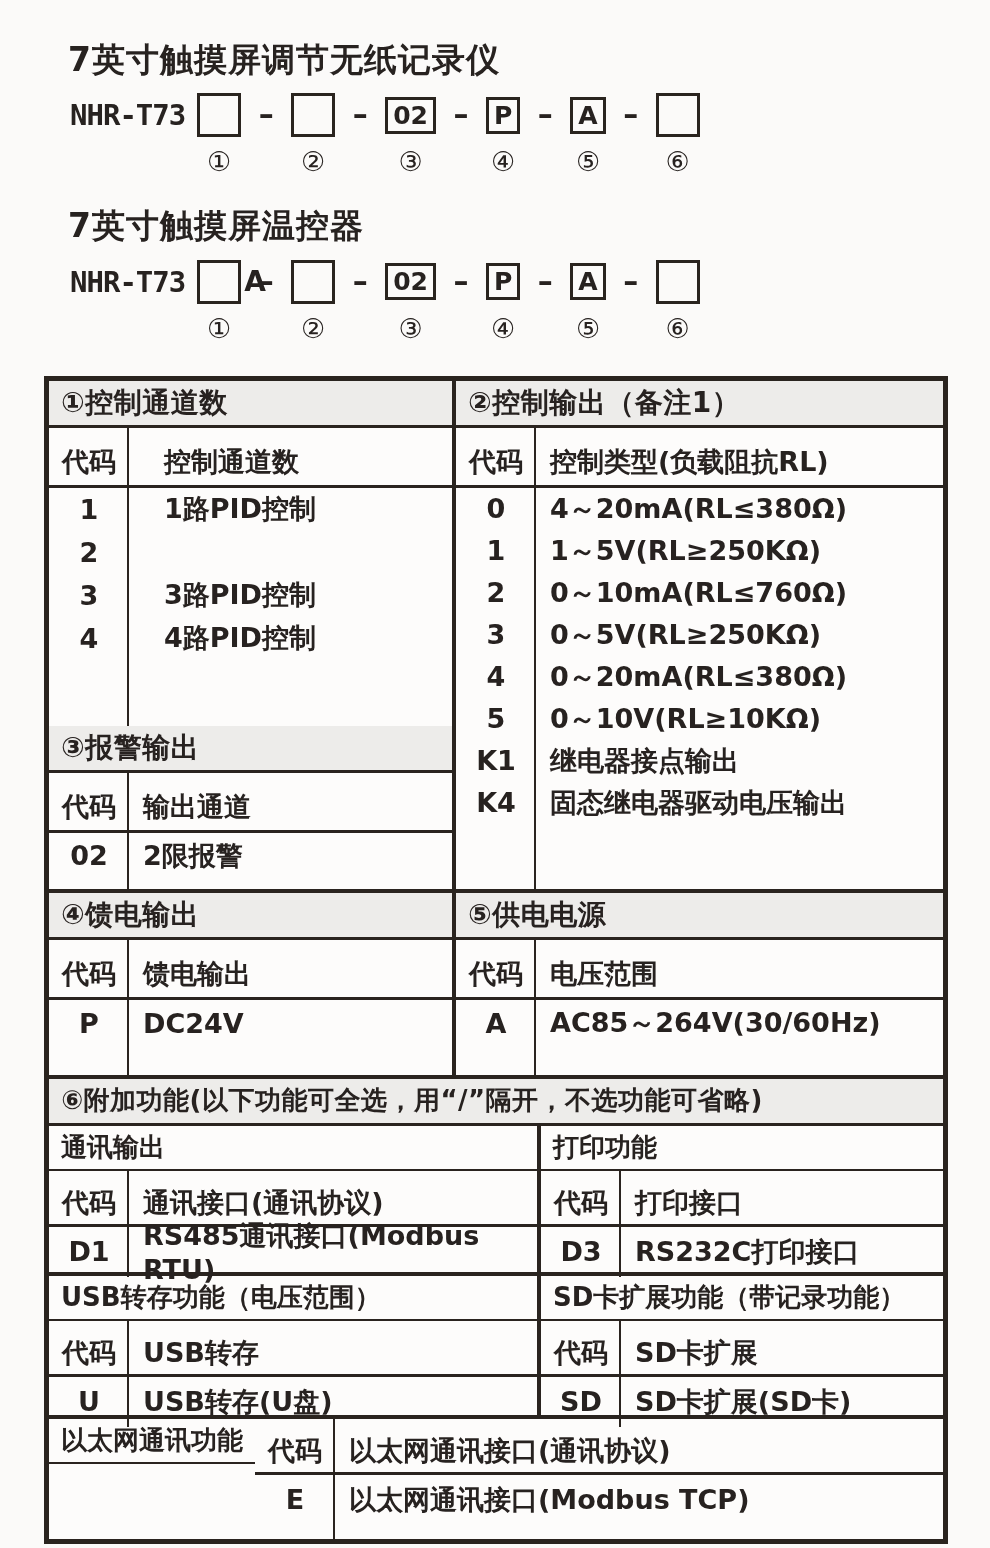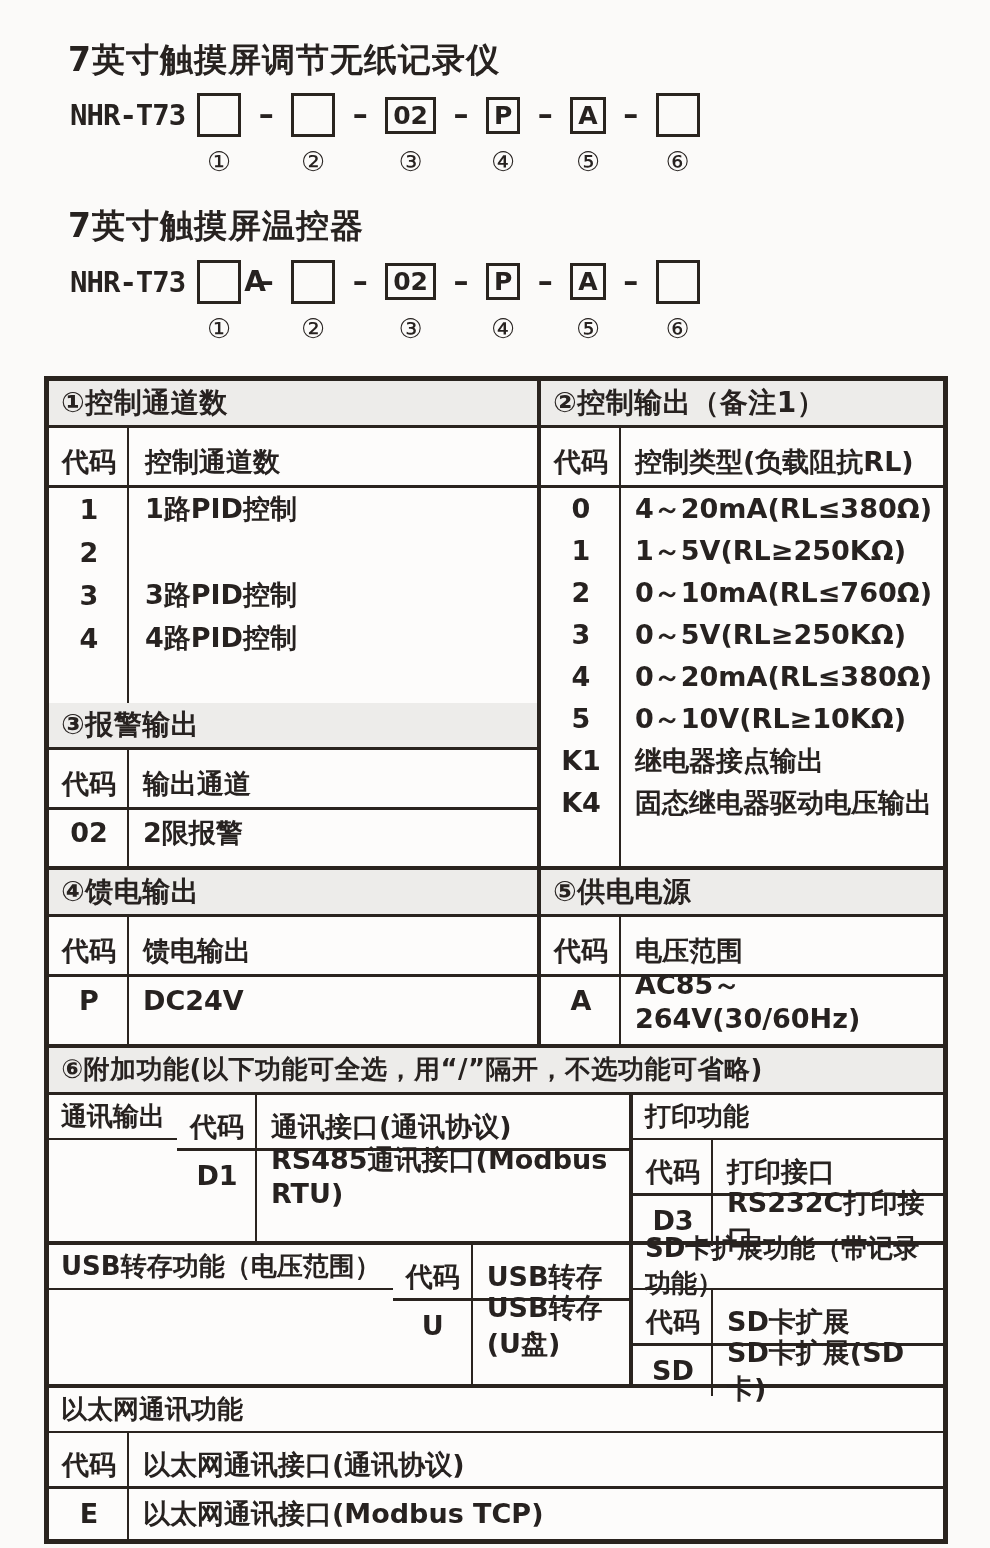--- a/index.html
+++ b/index.html
@@ -42,21 +42,21 @@
   
   .order-table{
     width:904px;height:1168px;margin:34px 0 0 44px;
     border:5px solid var(--bd);background:#fdfcfb;
     display:flex;flex-direction:column;
   }
   .band{display:flex;}
   .band1{height:508px;}
   .band2{height:186px;border-top:4px solid var(--bd);}
   .band3{flex:1;border-top:4px solid var(--bd);display:block;}
-  .col-l{width:492px;border-right:4px solid var(--bd);display:flex;flex-direction:column;}
+  .col-l{width:407px;border-right:4px solid var(--bd);display:flex;flex-direction:column;}
   .col-r{flex:1;display:flex;flex-direction:column;}
   .sec{display:flex;flex-direction:column;}
   .sec.grow{flex:1;}
   .sec-title{
     height:47px;background:var(--hdrbg);border-bottom:3px solid var(--bd);
     display:flex;align-items:center;padding:0 12px;
     font-size:28px;font-weight:700;letter-spacing:0.5px;flex:0 0 auto;
   }
   .sec-grid{position:relative;flex:1;display:flex;flex-direction:column;}
   .sec-grid::before{
@@ -65,32 +65,32 @@
   .sec-head{
     height:48px;border-bottom:3px solid var(--bd);
     display:flex;align-items:center;flex:0 0 auto;margin-top:12px;
   }
   .hcode{width:80px;text-align:center;font-size:27px;font-weight:700;flex:0 0 auto;}
   .hdesc{padding-left:14px;font-size:27px;font-weight:700;}
   .trow{display:flex;align-items:center;height:43px;flex:0 0 auto;}
   .tcell{font-size:27px;font-weight:700;}
   .tcell.code{width:80px;text-align:center;flex:0 0 auto;}
   .tcell.desc{padding-left:14px;}
-  .indent-lg .hdesc,.indent-lg .tcell.desc{padding-left:16px;}
+  .indent-lg .hdesc,.indent-lg .tcell.desc{padding-left:35px;}
   .rows-tight .trow{height:42px;}
   .sec.s3{height:163px;flex:0 0 auto;}
   .sec.s3 .trow{height:46px;}
   .band2 .trow{height:47px;}
   
   .duo{display:flex;}
-  .duo .dcol-l{width:584px;border-right:4px solid var(--bd);display:flex;flex-direction:row;}
+  .duo .dcol-l{width:492px;border-right:4px solid var(--bd);display:flex;flex-direction:column;}
   .duo .dcol-r{flex:1;display:flex;flex-direction:column;}
   .duo1{height:146px;}
   .duo2{height:143px;border-top:4px solid var(--bd);}
-  .eth{border-top:4px solid var(--bd);display:flex;flex-direction:column;}
+  .eth{border-top:4px solid var(--bd);display:flex;flex-direction:row;}
   .band3{display:flex;flex-direction:column;}
   .eth{flex:1;}
   .sub-title{
     height:45px;border-bottom:2px solid var(--bd);display:flex;align-items:center;
     padding:0 12px;font-size:26px;font-weight:700;flex:0 0 auto;
   }
   .duo .sec-head,.eth .sec-head{height:44px;}
   .duo .trow{height:50px;}
   .eth .trow{height:50px;}
   .band3 > .sec-title{font-size:26px;}

